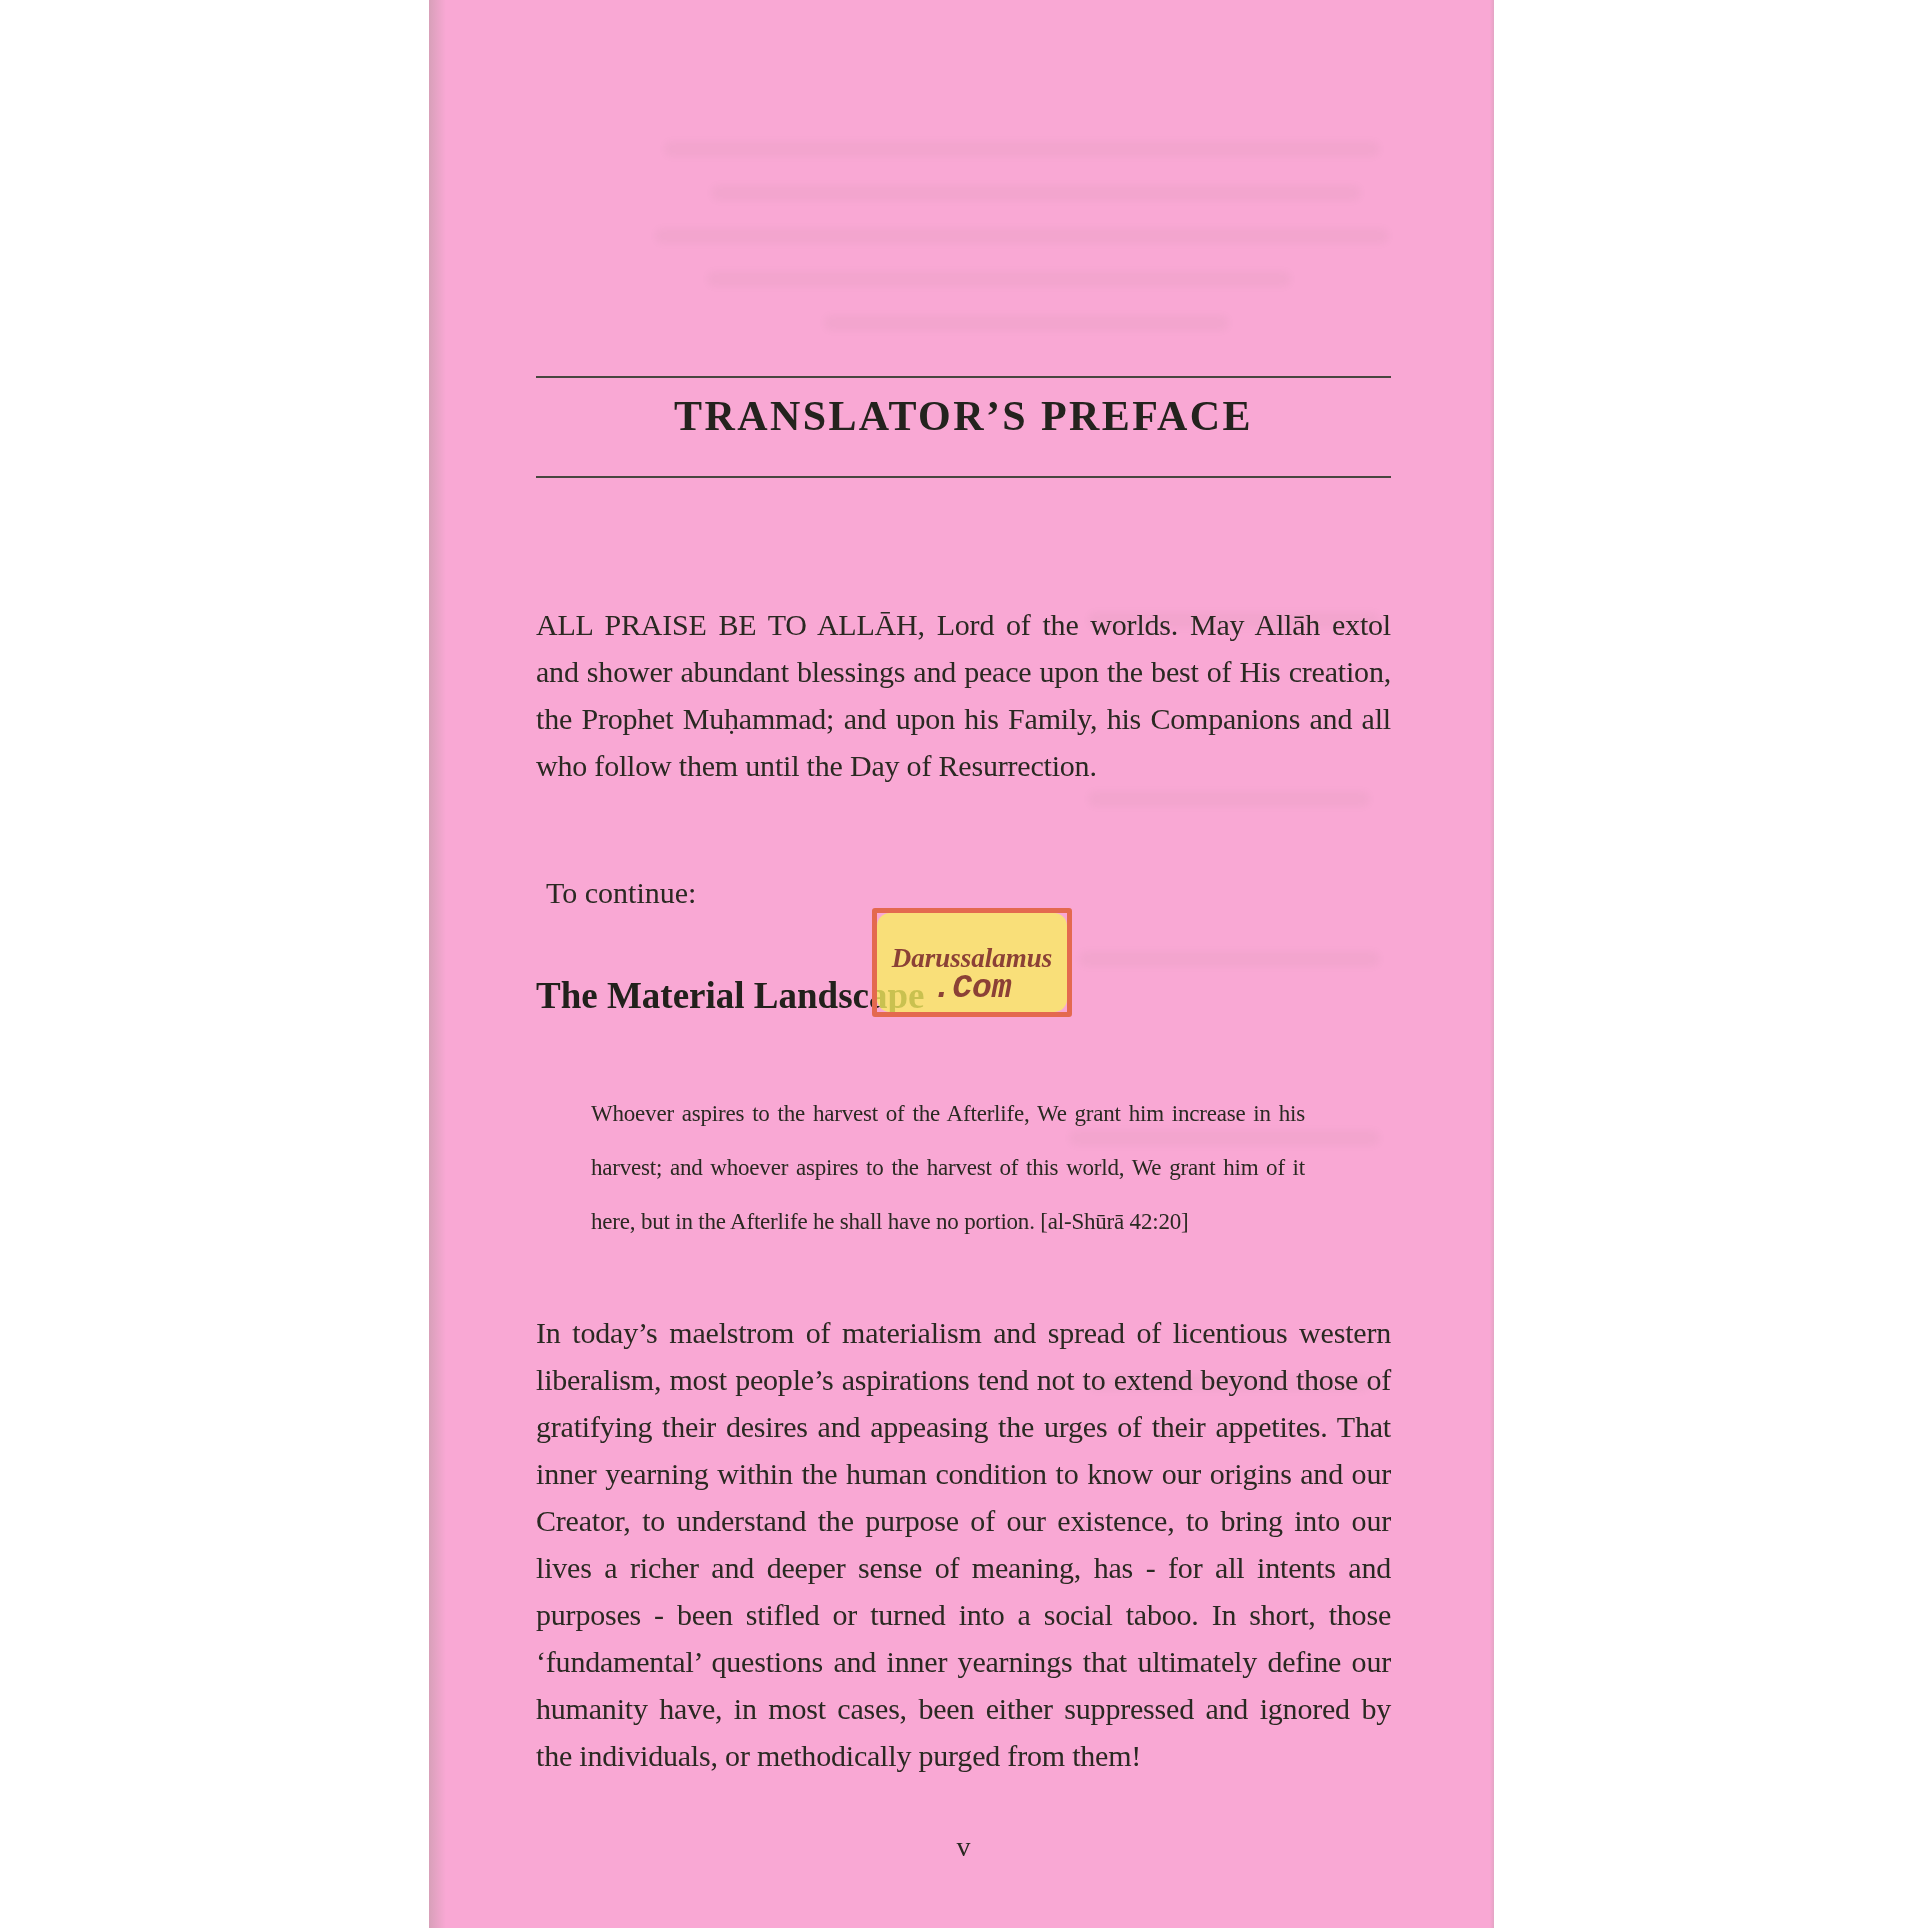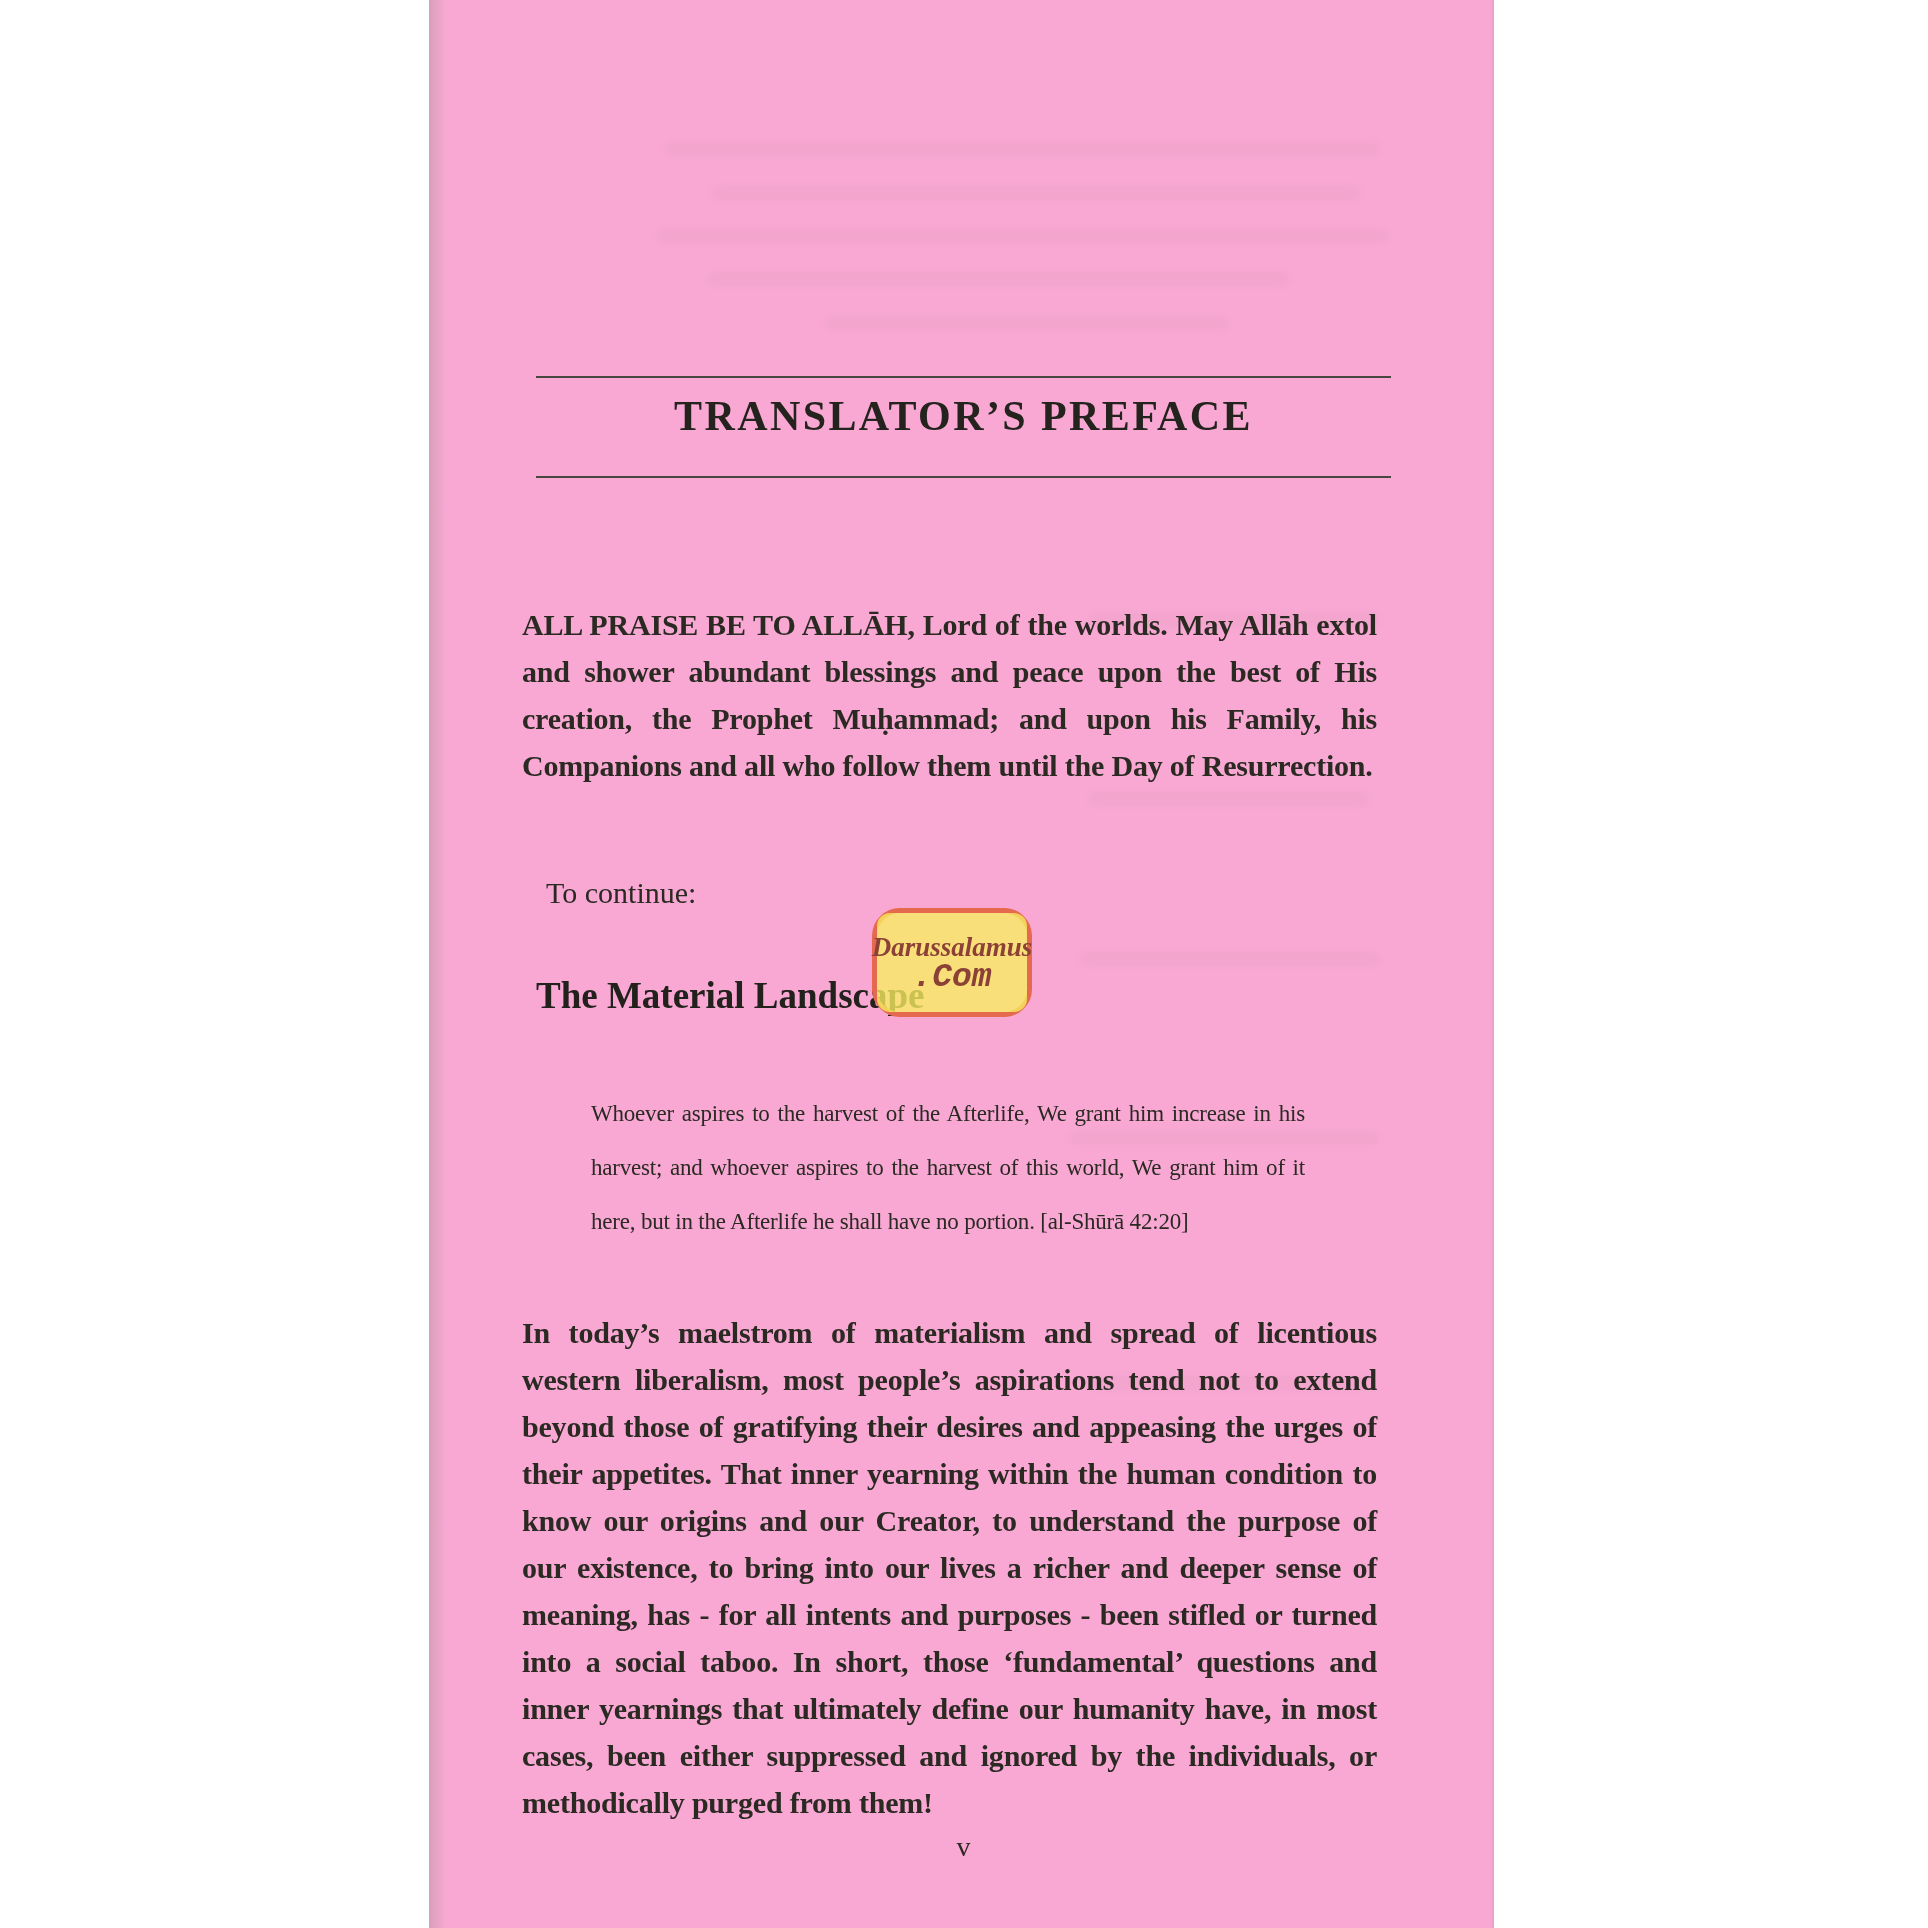--- a/index.html
+++ b/index.html
@@ -31,45 +31,45 @@
   .g10{left:659px;top:1375px;width:282px;}
 
   
   .rule{position:absolute;left:107px;width:855px;height:1.9px;background:#48473f;}
   .rule-top{top:376px;}
   .rule-bottom{top:476px;}
 
   .title{position:absolute;left:107px;top:392px;width:855px;text-align:center;
          font-size:42px;font-weight:bold;letter-spacing:2.4px;color:#24231e;}
 
-  .para{position:absolute;left:93px;width:855px;margin:0;
+  .para{position:absolute;left:107px;width:855px;margin:0;
         font-size:30px;line-height:47px;letter-spacing:-0.2px;
-        color:#2a2922;text-align:justify;font-weight:bold;}
+        color:#2a2922;text-align:justify;}
   .para-opening{top:601px;}
   .to-continue{position:absolute;left:107px;top:859px;margin:10px;
         font-size:30px;line-height:47px;color:#2a2922;}
   .section-heading{position:absolute;left:107px;top:972px;margin:0;
         font-size:37px;line-height:47px;font-weight:bold;color:#22211c;}
   .quran-intro{position:absolute;left:107px;top:1023px;margin:0;
         font-size:30px;line-height:47px;color:#2a2922;}
 
   .quote{position:absolute;left:162px;top:1087px;width:714px;margin:0;
         font-size:23px;line-height:54px;letter-spacing:-0.2px;
         color:#2a2922;text-align:justify;}
 
   .para-body{top:1309px;}
 
   .page-number{position:absolute;left:107px;top:1831px;width:855px;
         text-align:center;font-size:28px;color:#2a2922;}
 
   
-  .watermark{position:absolute;left:443px;top:908px;width:160px;height:109px;
-        border:5.6px solid #e4694f;border-radius:28px;box-sizing:border-box;
+  .watermark{position:absolute;left:443px;top:908px;width:200px;height:109px;
+        border:5.6px solid #e4694f;border-radius:3px;box-sizing:border-box;
         display:flex;flex-direction:column;justify-content:flex-end;
-        align-items:center;padding-bottom:20px;}
+        align-items:center;padding-bottom:9px;}
   .watermark-bg{position:absolute;inset:0;border-radius:13px;opacity:0.78;}
   .watermark-line{position:relative;font-style:italic;font-weight:bold;
         font-size:27px;line-height:31px;white-space:nowrap;}
   .watermark-line2{font-size:33px;line-height:29px;font-family:Liberation Mono, monospace;}
 </style>
 </head>
 <body>
 
 <div class="canvas">
   <div class="page">

